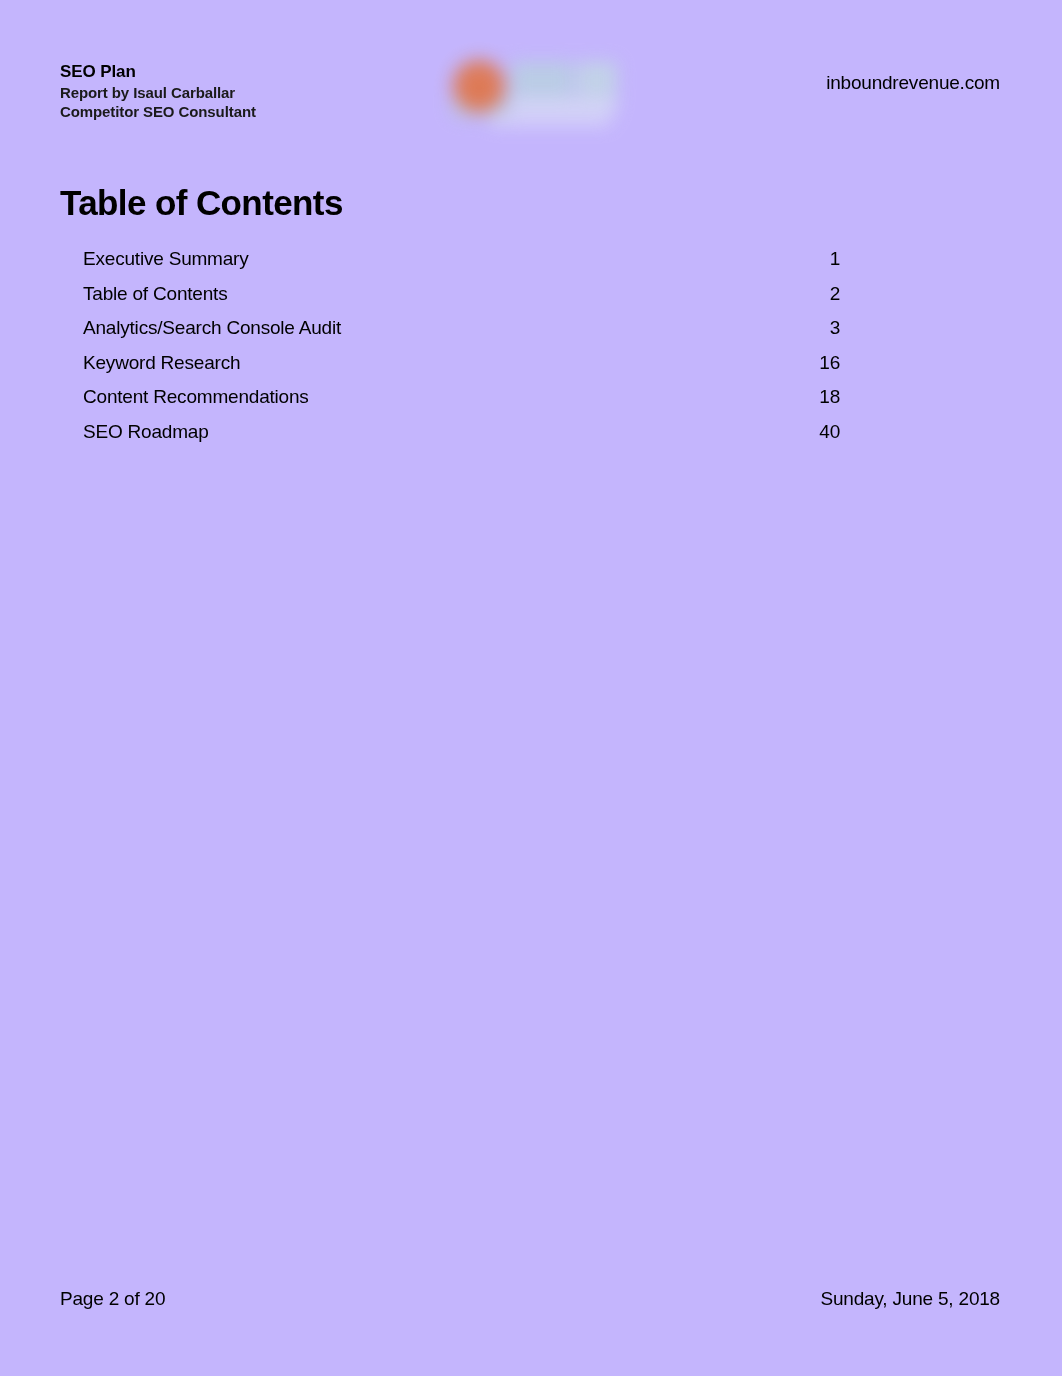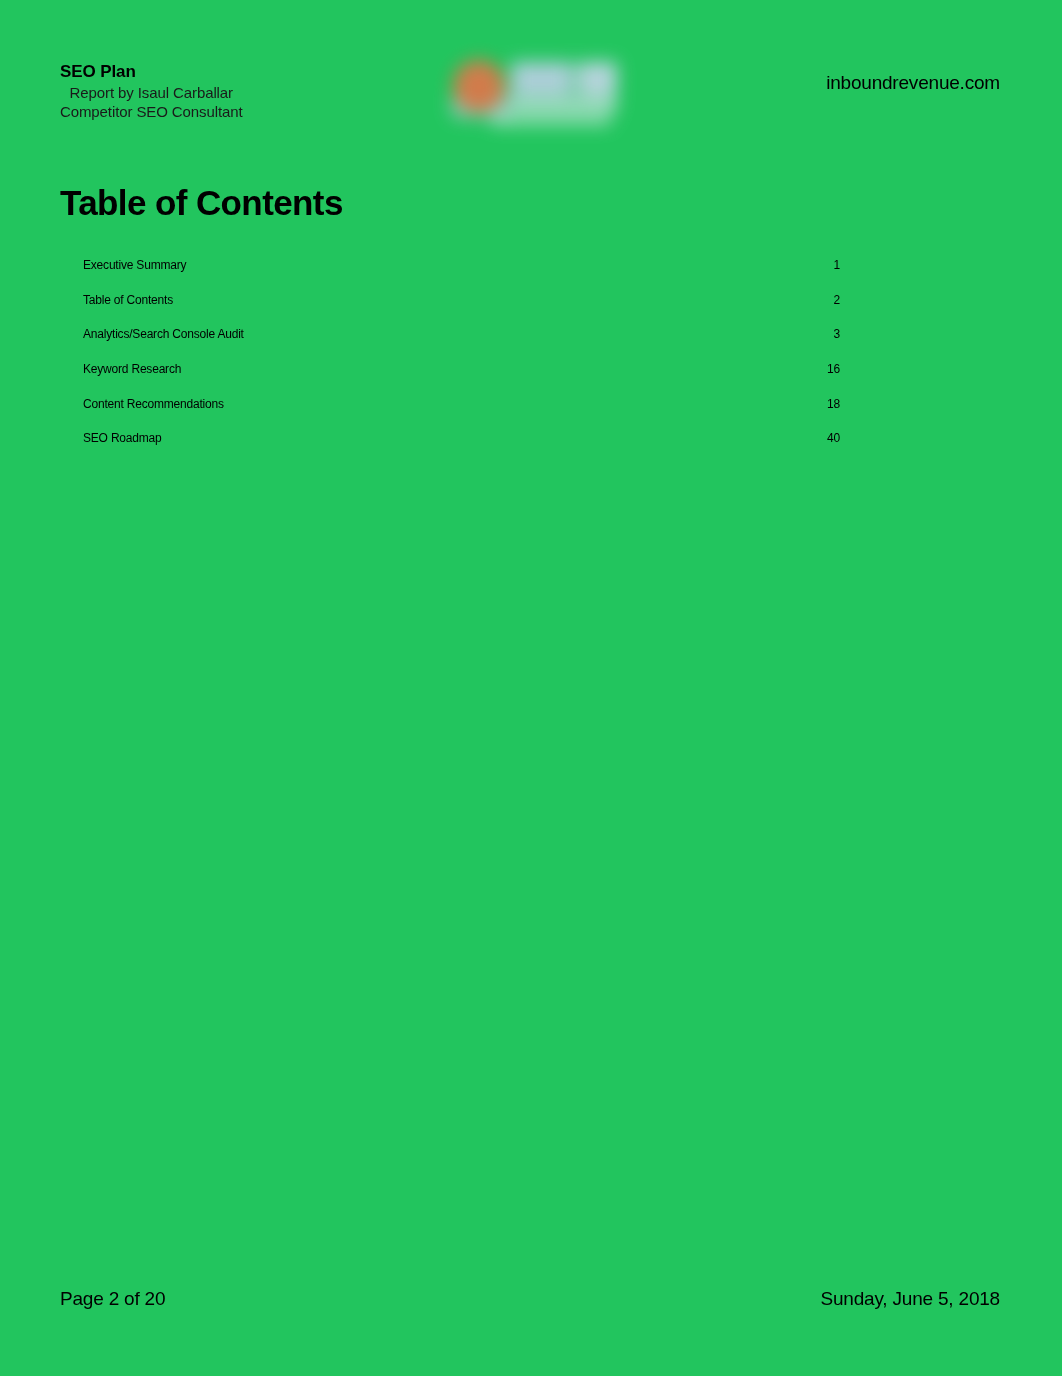--- a/index.html
+++ b/index.html
@@ -13,21 +13,21 @@
     position: relative;
     font-family: "Liberation Sans", sans-serif;
     color: #000000;
     -webkit-font-smoothing: antialiased;
     overflow: hidden;
   }
 
   .page {
     position: absolute;
     inset: 0;
-    background: #22c55e;
+    background: #c4b5fd;
   }
 
   
   .doc-header {
     position: absolute;
     top: 0;
     left: 0;
     width: 1062px;
     height: 150px;
   }
@@ -39,25 +39,24 @@
   }
   .header-title {
     font-size: 17px;
     font-weight: bold;
     letter-spacing: -0.1px;
     margin: 0 0 5px 0;
     color: #000;
   }
   .header-sub {
     font-size: 15px;
-    font-weight: normal;
+    font-weight: bold;
     color: #1a1a1a;
     margin: 0 0 4px 0;
     letter-spacing: -0.1px;
-    text-align: center;
   }
 
   
   .header-logo {
     position: absolute;
     left: 435px;
     top: 44px;
     width: 210px;
     height: 96px;
   }
@@ -148,24 +147,24 @@
 
   
   .toc {
     position: absolute;
     left: 83px;
     top: 248px;
     width: 757px;
   }
   .toc-row {
     display: flex;
-    align-items: center;
+    align-items: flex-start;
     justify-content: space-between;
     height: 34.6px;
-    font-size: 12px;
+    font-size: 19px;
     letter-spacing: -0.2px;
     color: #000;
   }
   .toc-label {
     white-space: nowrap;
   }
   .toc-page {
     text-align: right;
     white-space: nowrap;
   }

